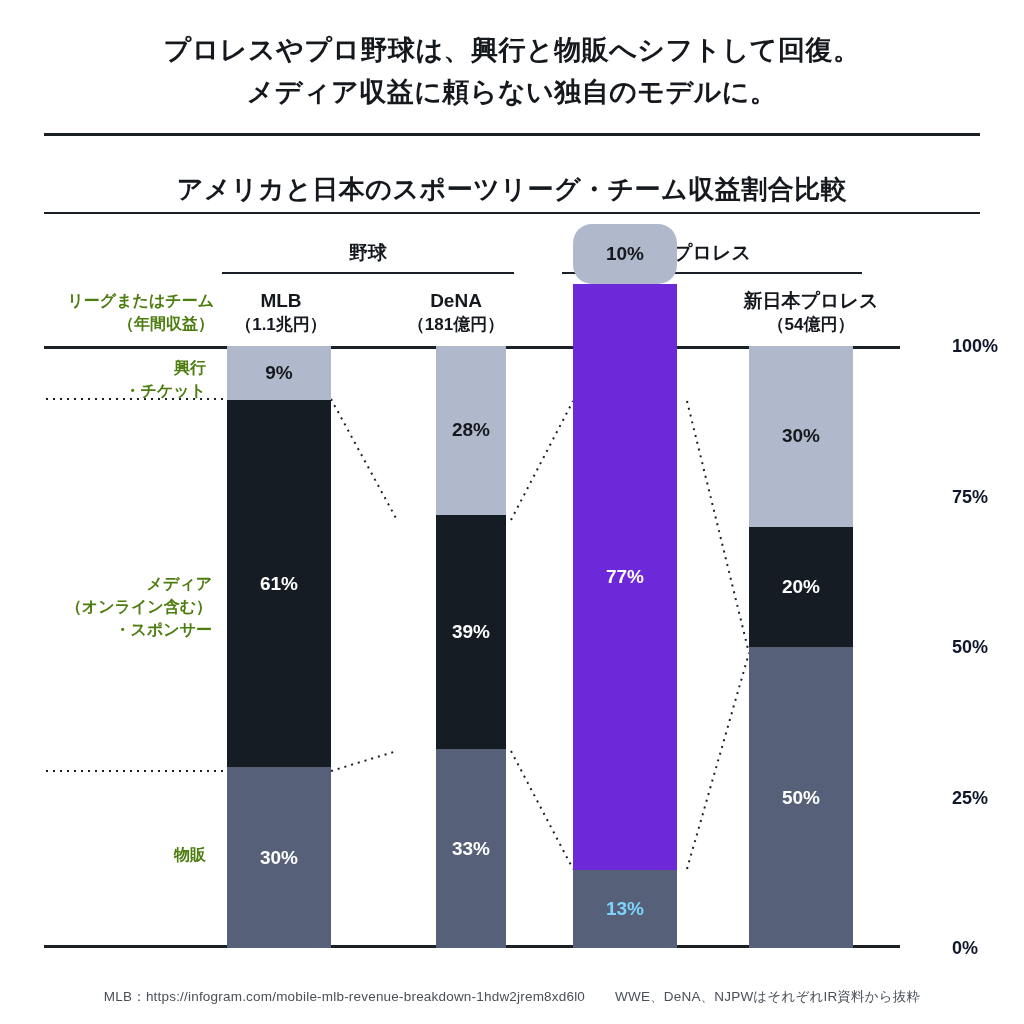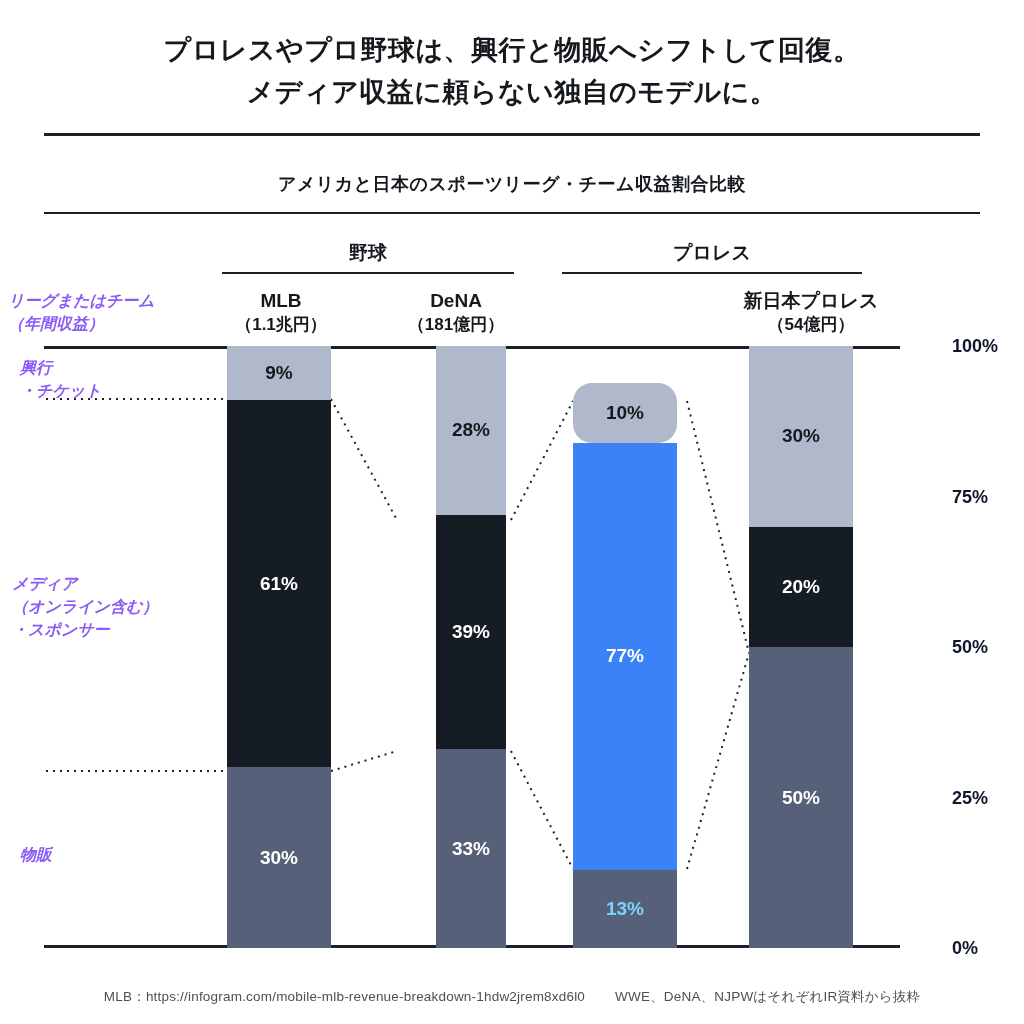--- a/index.html
+++ b/index.html
@@ -26,21 +26,21 @@
   }
   .rule-top {
     position:absolute;
     left:44px; top:133px; width:936px; height:3px;
     background:#1b2026;
   }
   .subtitle {
     position:absolute;
     top:172px; left:0; width:1024px;
     text-align:center;
-    font-size:18px;
+    font-size:26px;
     font-weight:bold;
     letter-spacing:0.5px;
     color:#15191e;
   }
   .rule-sub {
     position:absolute;
     left:44px; top:212px; width:936px; height:2px;
     background:#1b2026;
   }
 
@@ -67,23 +67,22 @@
     line-height:1.35;
     color:#15191e;
   }
   .col-head .sub { font-size:17px; display:block; }
 
   .row-axis-label {
     position:absolute;
     font-size:16px;
     font-weight:bold;
     line-height:1.45;
-    text-align:left;
-    color:#8b5cf6;
-    font-style:italic;
+    text-align:right;
+    color:#4d7c0f;
   }
 
   
   .plot {
     position:absolute;
     left:44px; top:346px;
     width:856px; height:602px;
   }
   .axis-line {
     position:absolute;
@@ -207,21 +206,21 @@
     </div>
 
     <div class="bar" style="left:358px;padding-left:34px;">
       <div class="seg" style="height:168.56px; background:#b0b8cb; color:#15191e;">28%</div>
       <div class="seg" style="height:234.78px; background:#151c23; color:#ffffff;">39%</div>
       <div class="seg" style="height:198.66px; background:#566179; color:#ffffff;">33%</div>
     </div>
 
     <div class="bar" style="left:529px;">
       <div class="seg" style="height:60.2px; background:#b0b8cb; color:#15191e;border-radius:19px;">10%</div>
-      <div class="seg" style="height:427px; background:#3b82f6; color:#ffffff;">77%</div>
+      <div class="seg" style="height:586px; background:#6d28d9; color:#ffffff;">77%</div>
       <div class="seg" style="height:78.26px; background:#566179; color:#7dd3fc;">13%</div>
     </div>
 
     <div class="bar" style="left:705px;">
       <div class="seg" style="height:180.6px; background:#b0b8cb; color:#15191e;">30%</div>
       <div class="seg" style="height:120.4px; background:#151c23; color:#ffffff;">20%</div>
       <div class="seg" style="height:301px; background:#566179; color:#ffffff;">50%</div>
     </div>
 
     <div class="ytick" style="top:0px;">100%</div>

